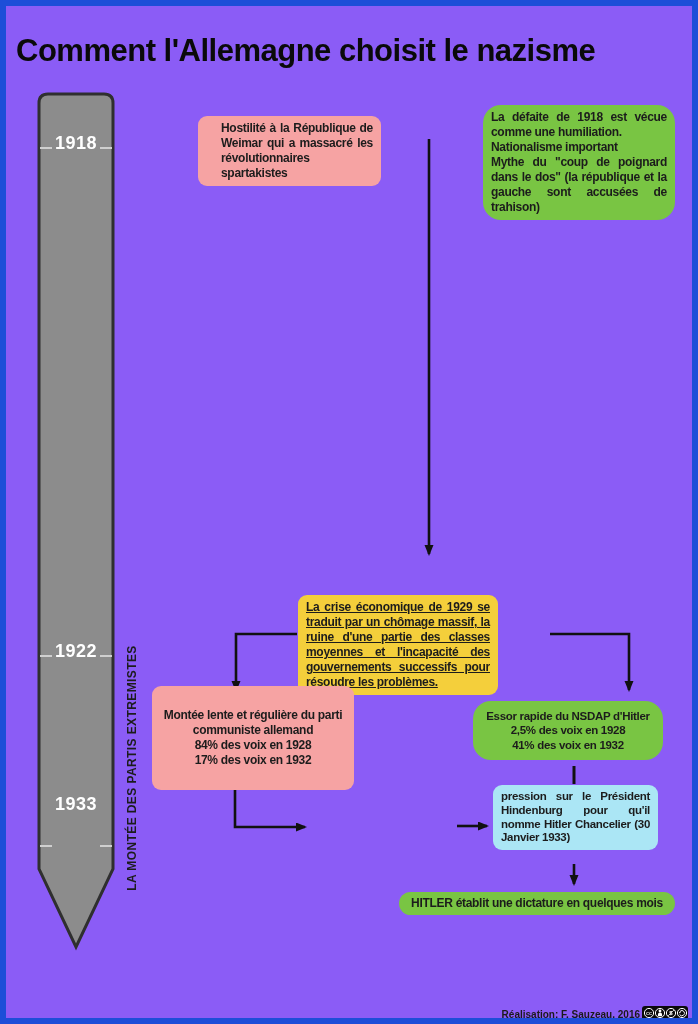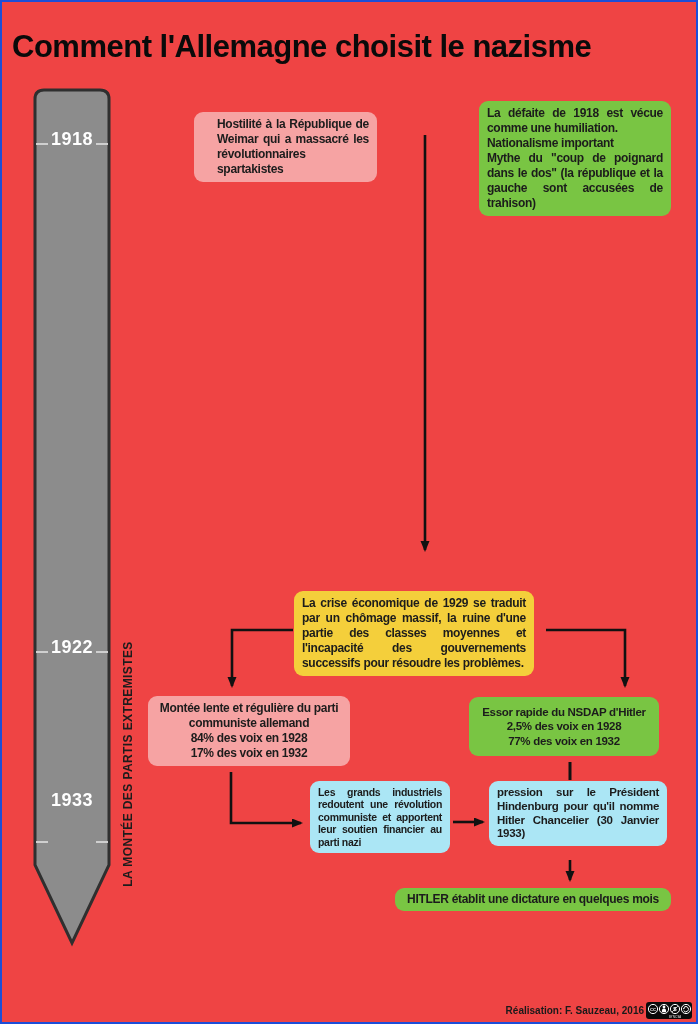--- a/index.html
+++ b/index.html
@@ -1,18 +1,18 @@
 <!DOCTYPE html>
 <html><head>
 <meta charset="utf-8">
 <style>
   html,body{margin:0;padding:0;background:#e8e8e8;}
   .page{
-    position:relative;width:698px;height:1024px;background:#ef4444;
-    border:2px solid #1d4ed8;box-sizing:border-box;overflow:hidden;
+    position:relative;width:698px;height:1024px;background:#8b5cf6;
+    border:6px solid #1d4ed8;box-sizing:border-box;overflow:hidden;
     font-family:"Liberation Sans","DejaVu Sans",sans-serif;
   }
   .title{
     position:absolute;left:10px;top:6px;width:680px;
     font-size:31px;font-weight:700;letter-spacing:-0.5px;color:#0a0a0a;
   }
   .arrows{position:absolute;left:0;top:0;width:698px;height:1024px;pointer-events:none;}
   .timeline-svg{position:absolute;left:30px;top:85px;width:80px;height:865px;}
   .year{
     position:absolute;left:30px;width:80px;text-align:center;
@@ -24,31 +24,31 @@
     transform:rotate(-90deg);transform-origin:50% 50%;
     text-align:center;font-size:12px;font-weight:700;letter-spacing:0.4px;color:#1c1c1c;
   }
   .box{
     position:absolute;border-radius:9px;padding:5px 8px;box-sizing:border-box;
     font-size:12px;font-weight:700;line-height:1.25;letter-spacing:-0.3px;color:#1c1c1c;
   }
   .justify{text-align:justify;}
   .center{text-align:center;}
   .pink{background:#f6a3a3;}
-  .green{background:#79c543;}
+  .green{background:#79c543;border-radius:18px;}
   .yellow{background:#f4cf3b;}
   .blue{background:#abe6f5;}
   .box-hostilite{left:192px;top:110px;width:183px;padding-left:23px;}
   .box-defaite{left:477px;top:99px;width:192px;}
   .box-defaite div{margin:0;}
-  .box-crise{left:292px;top:589px;width:240px;}
-  .box-communiste{left:146px;top:694px;width:202px;padding:5px 5px;}
+  .box-crise{left:292px;top:589px;width:200px;text-decoration:underline;}
+  .box-communiste{left:146px;top:680px;width:202px;padding:22px 5px;}
   .box-nsdap{left:467px;top:695px;width:190px;padding:8px 1px;font-size:11.5px;}
   .box-industriels{left:308px;top:779px;width:140px;font-size:10.5px;line-height:1.18;}
-  .box-pression{left:487px;top:779px;width:178px;font-size:11.5px;line-height:1.2;}
+  .box-pression{left:487px;top:779px;width:165px;font-size:11.5px;line-height:1.2;}
   .box-hitler{left:393px;top:886px;width:276px;padding:4px 8px;white-space:nowrap;text-align:center;}
   .credit{
     position:absolute;right:52px;top:1003px;
     font-size:10px;font-weight:700;color:#1a1a1a;margin-left:44px;
   }
   .cc-badge{position:absolute;right:4px;top:1000px;width:46px;height:18px;}
 </style>
 </head>
 <body>
 
@@ -99,24 +99,23 @@
 
   <div class="box pink center box-communiste">
     <div>Montée lente et régulière du parti communiste allemand</div>
     <div>84% des voix en 1928</div>
     <div>17% des voix en 1932</div>
   </div>
 
   <div class="box green center box-nsdap">
     <div>Essor rapide du NSDAP d'Hitler</div>
     <div>2,5% des voix en 1928</div>
-    <div>77% des voix en 1932</div>
+    <div>41% des voix en 1932</div>
   </div>
 
-  <div class="box blue justify box-industriels">Les grands industriels redoutent une révolution communiste et apportent leur soutien financier au parti nazi</div>
 
   <div class="box blue justify box-pression">pression sur le Président Hindenburg pour qu'il nomme Hitler Chancelier (30 Janvier 1933)</div>
 
   <div class="box green box-hitler">HITLER  établit une dictature en quelques mois</div>
 
   <div class="credit">Réalisation: F. Sauzeau, 2016</div>
 
   <svg class="cc-badge" viewBox="0 0 46 18">
     <rect x="0" y="0" width="46" height="17" rx="3" fill="#0a0a0a"></rect>
     <circle cx="7" cy="7" r="4.6" fill="none" stroke="#fff" stroke-width="1"></circle>

